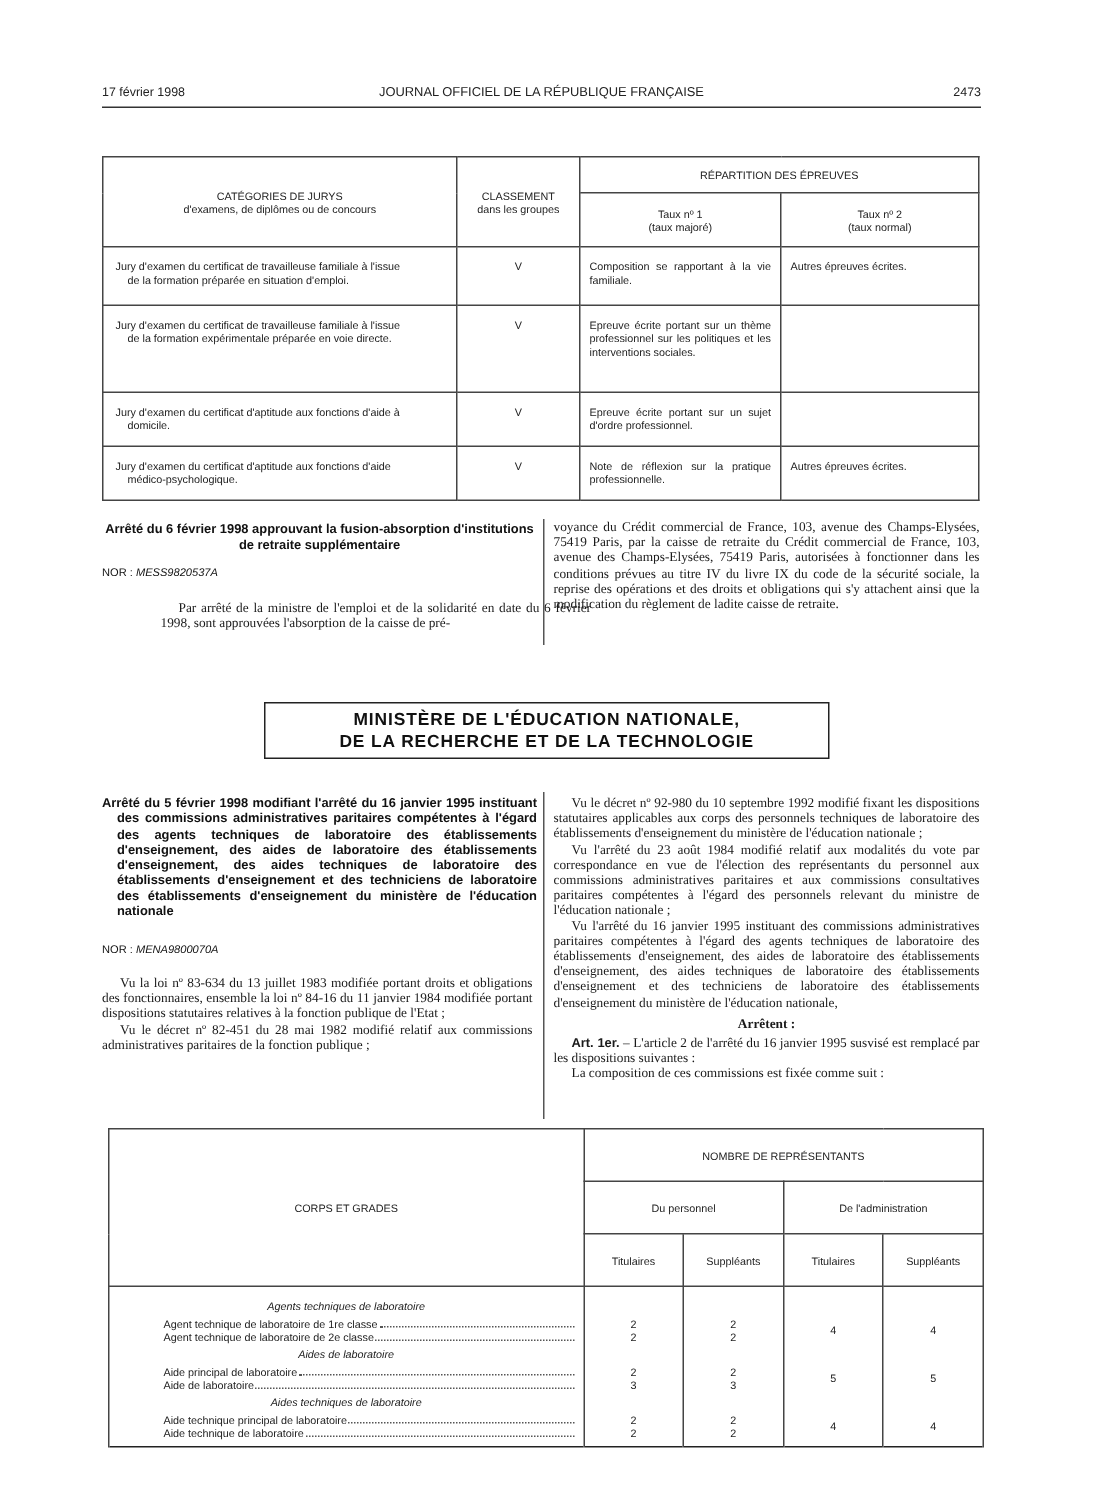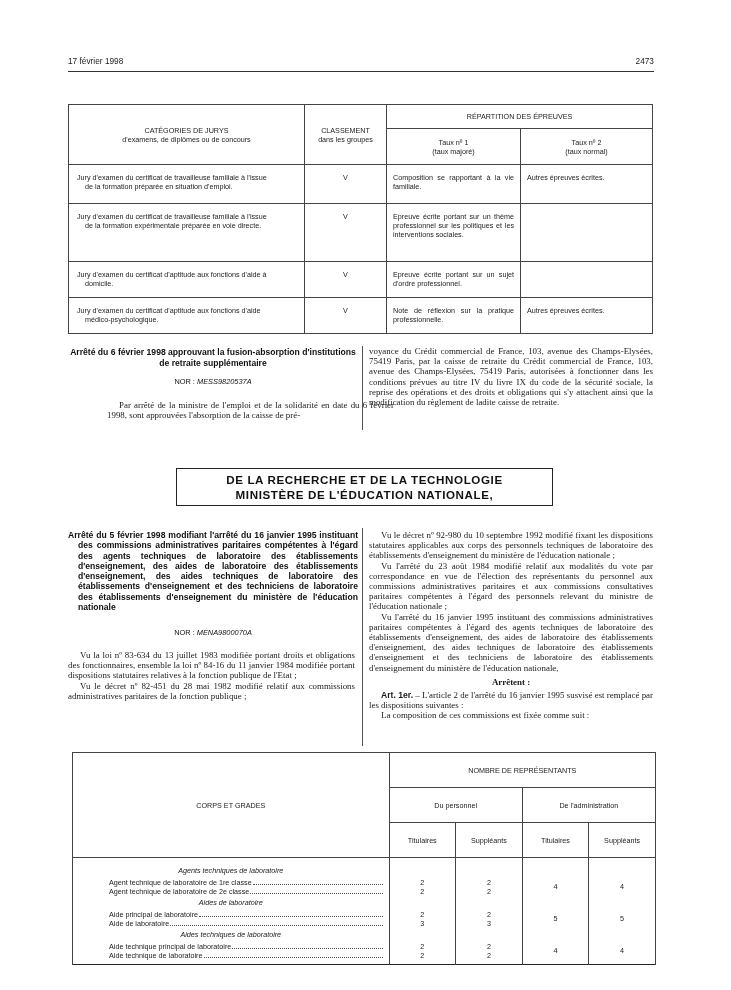--- a/index.html
+++ b/index.html
@@ -25,21 +25,21 @@
   .t1 .cls { width: 82px; }
   .t1 .t1c { width: 134px; }
   .t1 td { padding: 8px 6px 6px 6px; line-height: 9px; }
   .t1 td.v { text-align: center; }
   .t1 td.cat-cell { padding-left: 8px; }
   .indent { padding-left: 8px; display: block; }
   .t1 td.just { text-align: justify; }
 
   
   .art1-title { top: 347px; left: 68px; width: 290px; font-size: 8.6px; font-weight: bold; text-align: center; line-height: 10.5px; }
-  .nor { font-size: 7.4px; text-align: center; }
+  .nor { font-size: 7.4px; }
   .nor i { font-style: italic; }
   .art1-nor { top: 377px; left: 68px; width: 290px; }
   .serif { font-family: "Liberation Serif", serif; font-size: 8.9px; line-height: 10.2px; text-align: justify; color: #1a1a1a; }
   .art1-body { top: 400px; left: 60px; width: 287px; text-indent: 12px; margin-left: 47px; }
   .col-rule { width: 1px; background: #555; }
   .art1-right { top: 346px; left: 369px; width: 284px; }
 
   
   .ministry { top: 468px; left: 176px; width: 377px; height: 38px; border: 1.4px solid #222; text-align: center; font-weight: bold; font-size: 11.6px; letter-spacing: 0.6px; line-height: 15px; padding-top: 3px; }
 
@@ -65,20 +65,21 @@
   .numcol { text-align: center; }
   .numcol .n { height: 9px; line-height: 9px; }
   .spacer { height: 14px; }
   .merged { height: 18px; line-height: 18px; text-align: center; }
 </style>
 </head>
 <body>
 
 <div class="abs run-head">
   <span class="date">17 février 1998</span>
+  <span class="title">JOURNAL OFFICIEL DE LA RÉPUBLIQUE FRANÇAISE</span>
   <span class="page">2473</span>
 </div>
 <div class="abs head-rule"></div>
 
 <table class="abs t1">
   <tbody>
       <tr>
     <th class="cat" rowspan="2" style="height:60px;">
       <span>CATÉGORIES DE JURYS</span><br>
       <span>d'examens, de diplômes ou de concours</span>
@@ -141,22 +142,22 @@
 <div class="abs art1-title">Arrêté du 6 février 1998 approuvant la fusion-absorption d'institutions de retraite supplémentaire</div>
 <div class="abs nor art1-nor">
   <span>NOR :</span>
   <i>MESS9820537A</i>
 </div>
 <div class="abs serif art1-body">Par arrêté de la ministre de l'emploi et de la solidarité en date du 6 février 1998, sont approuvées l'absorption de la caisse de pré-</div>
 <div class="abs col-rule" style="top:346px; left:362px; height:84px;"></div>
 <div class="abs serif art1-right">voyance du Crédit commercial de France, 103, avenue des Champs-Elysées, 75419 Paris, par la caisse de retraite du Crédit commercial de France, 103, avenue des Champs-Elysées, 75419 Paris, autorisées à fonctionner dans les conditions prévues au titre IV du livre IX du code de la sécurité sociale, la reprise des opérations et des droits et obligations qui s'y attachent ainsi que la modification du règlement de ladite caisse de retraite.</div>
 
 <div class="abs ministry">
+  <div>MINISTÈRE DE L'ÉDUCATION NATIONALE,</div>
   <div>DE LA RECHERCHE ET DE LA TECHNOLOGIE</div>
-  <div>MINISTÈRE DE L'ÉDUCATION NATIONALE,</div>
 </div>
 
 <div class="abs art2-title" style="text-indent:0; padding-left:10px; text-indent:-10px;">Arrêté du 5 février 1998 modifiant l'arrêté du 16 janvier 1995 instituant des commissions administratives paritaires compétentes à l'égard des agents techniques de laboratoire des établissements d'enseignement, des aides de laboratoire des établissements d'enseignement, des aides techniques de laboratoire des établissements d'enseignement et des techniciens de laboratoire des établissements d'enseignement du ministère de l'éducation nationale</div>
 <div class="abs nor art2-nor">
   <span>NOR :</span>
   <i>MENA9800070A</i>
 </div>
 <div class="abs serif art2-left">
   <p>Vu la loi nº 83-634 du 13 juillet 1983 modifiée portant droits et obligations des fonctionnaires, ensemble la loi nº 84-16 du 11 janvier 1984 modifiée portant dispositions statutaires relatives à la fonction publique de l'Etat ;</p>
   <p>Vu le décret nº 82-451 du 28 mai 1982 modifié relatif aux commissions administratives paritaires de la fonction publique ;</p>

